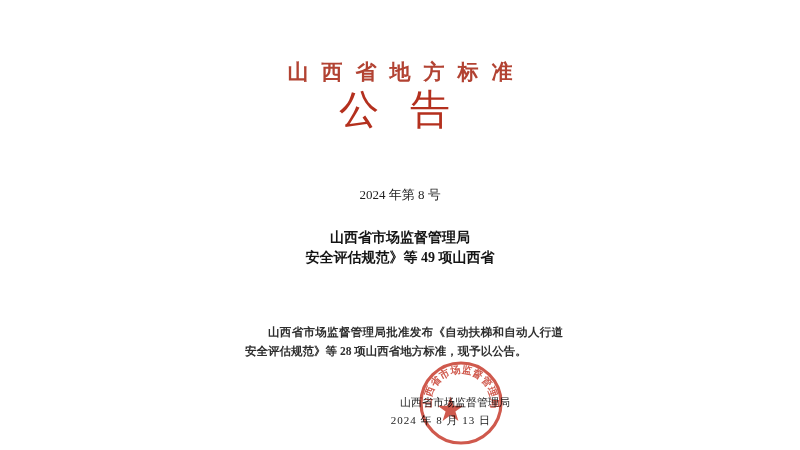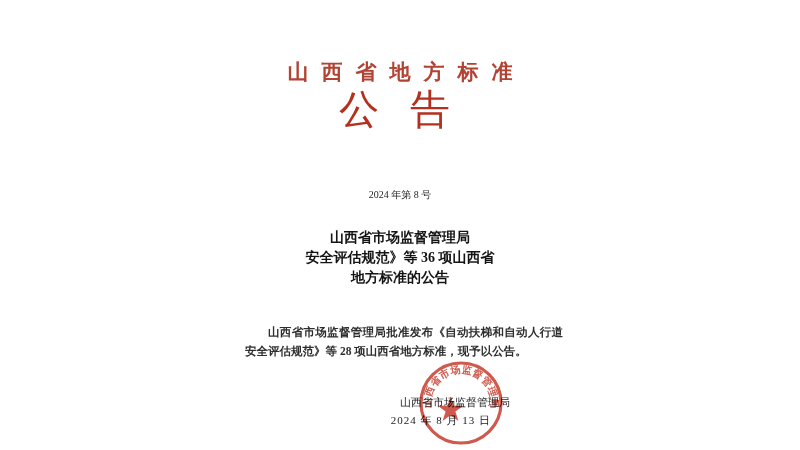--- a/index.html
+++ b/index.html
@@ -16,21 +16,21 @@
     top:46px;font-size:21px;font-weight:700;
     color:var(--title_red,#b24232);
     letter-spacing:13px;text-indent:13px;white-space:nowrap;margin-top:12px;
   }
   .doc-announce{
     top:86px;font-size:40px;line-height:48px;font-weight:400;
     color:var(--announce_red,#b4301e);
     letter-spacing:31px;text-indent:20px;white-space:nowrap;
   }
   .doc-number{
-    top:187px;font-size:10px;line-height:16px;color:#1f1f1f;
+    top:187px;font-size:13px;line-height:16px;color:#1f1f1f;
   }
   .doc-heading{
     top:228px;font-size:14px;line-height:20px;font-weight:700;color:#141414;
   }
   .doc-body{
     left:245px;top:323px;width:318px;
     font-size:11.5px;line-height:19px;color:#2e2e2e;
     text-indent:2em;text-align:justify;margin:0;font-weight:bold;
   }
   .doc-signature{
@@ -55,22 +55,21 @@
 <body>
 
 <div class="abs centered doc-title">山西省地方标准</div>
 
 <div class="abs centered doc-announce">公告</div>
 
 <div class="abs centered doc-number">2024 年第 8 号</div>
 
 <div class="abs centered doc-heading">
   <div>山西省市场监督管理局</div>
-  <div>安全评估规范》等 36 项山西省</div>
-  <div>地方标准的公告</div>
+  <div>安全评估规范》等 49 项山西省</div>
 </div>
 
 <p class="abs doc-body">山西省市场监督管理局批准发布《自动扶梯和自动人行道安全评估规范》等 28 项山西省地方标准，现予以公告。</p>
 
 <div class="abs doc-signature">山西省市场监督管理局</div>
 
 <div class="abs doc-date">2024 年 8 月 13 日</div>
 
 <svg class="abs seal" viewBox="0 0 96 96" aria-hidden="true">
   <defs>

